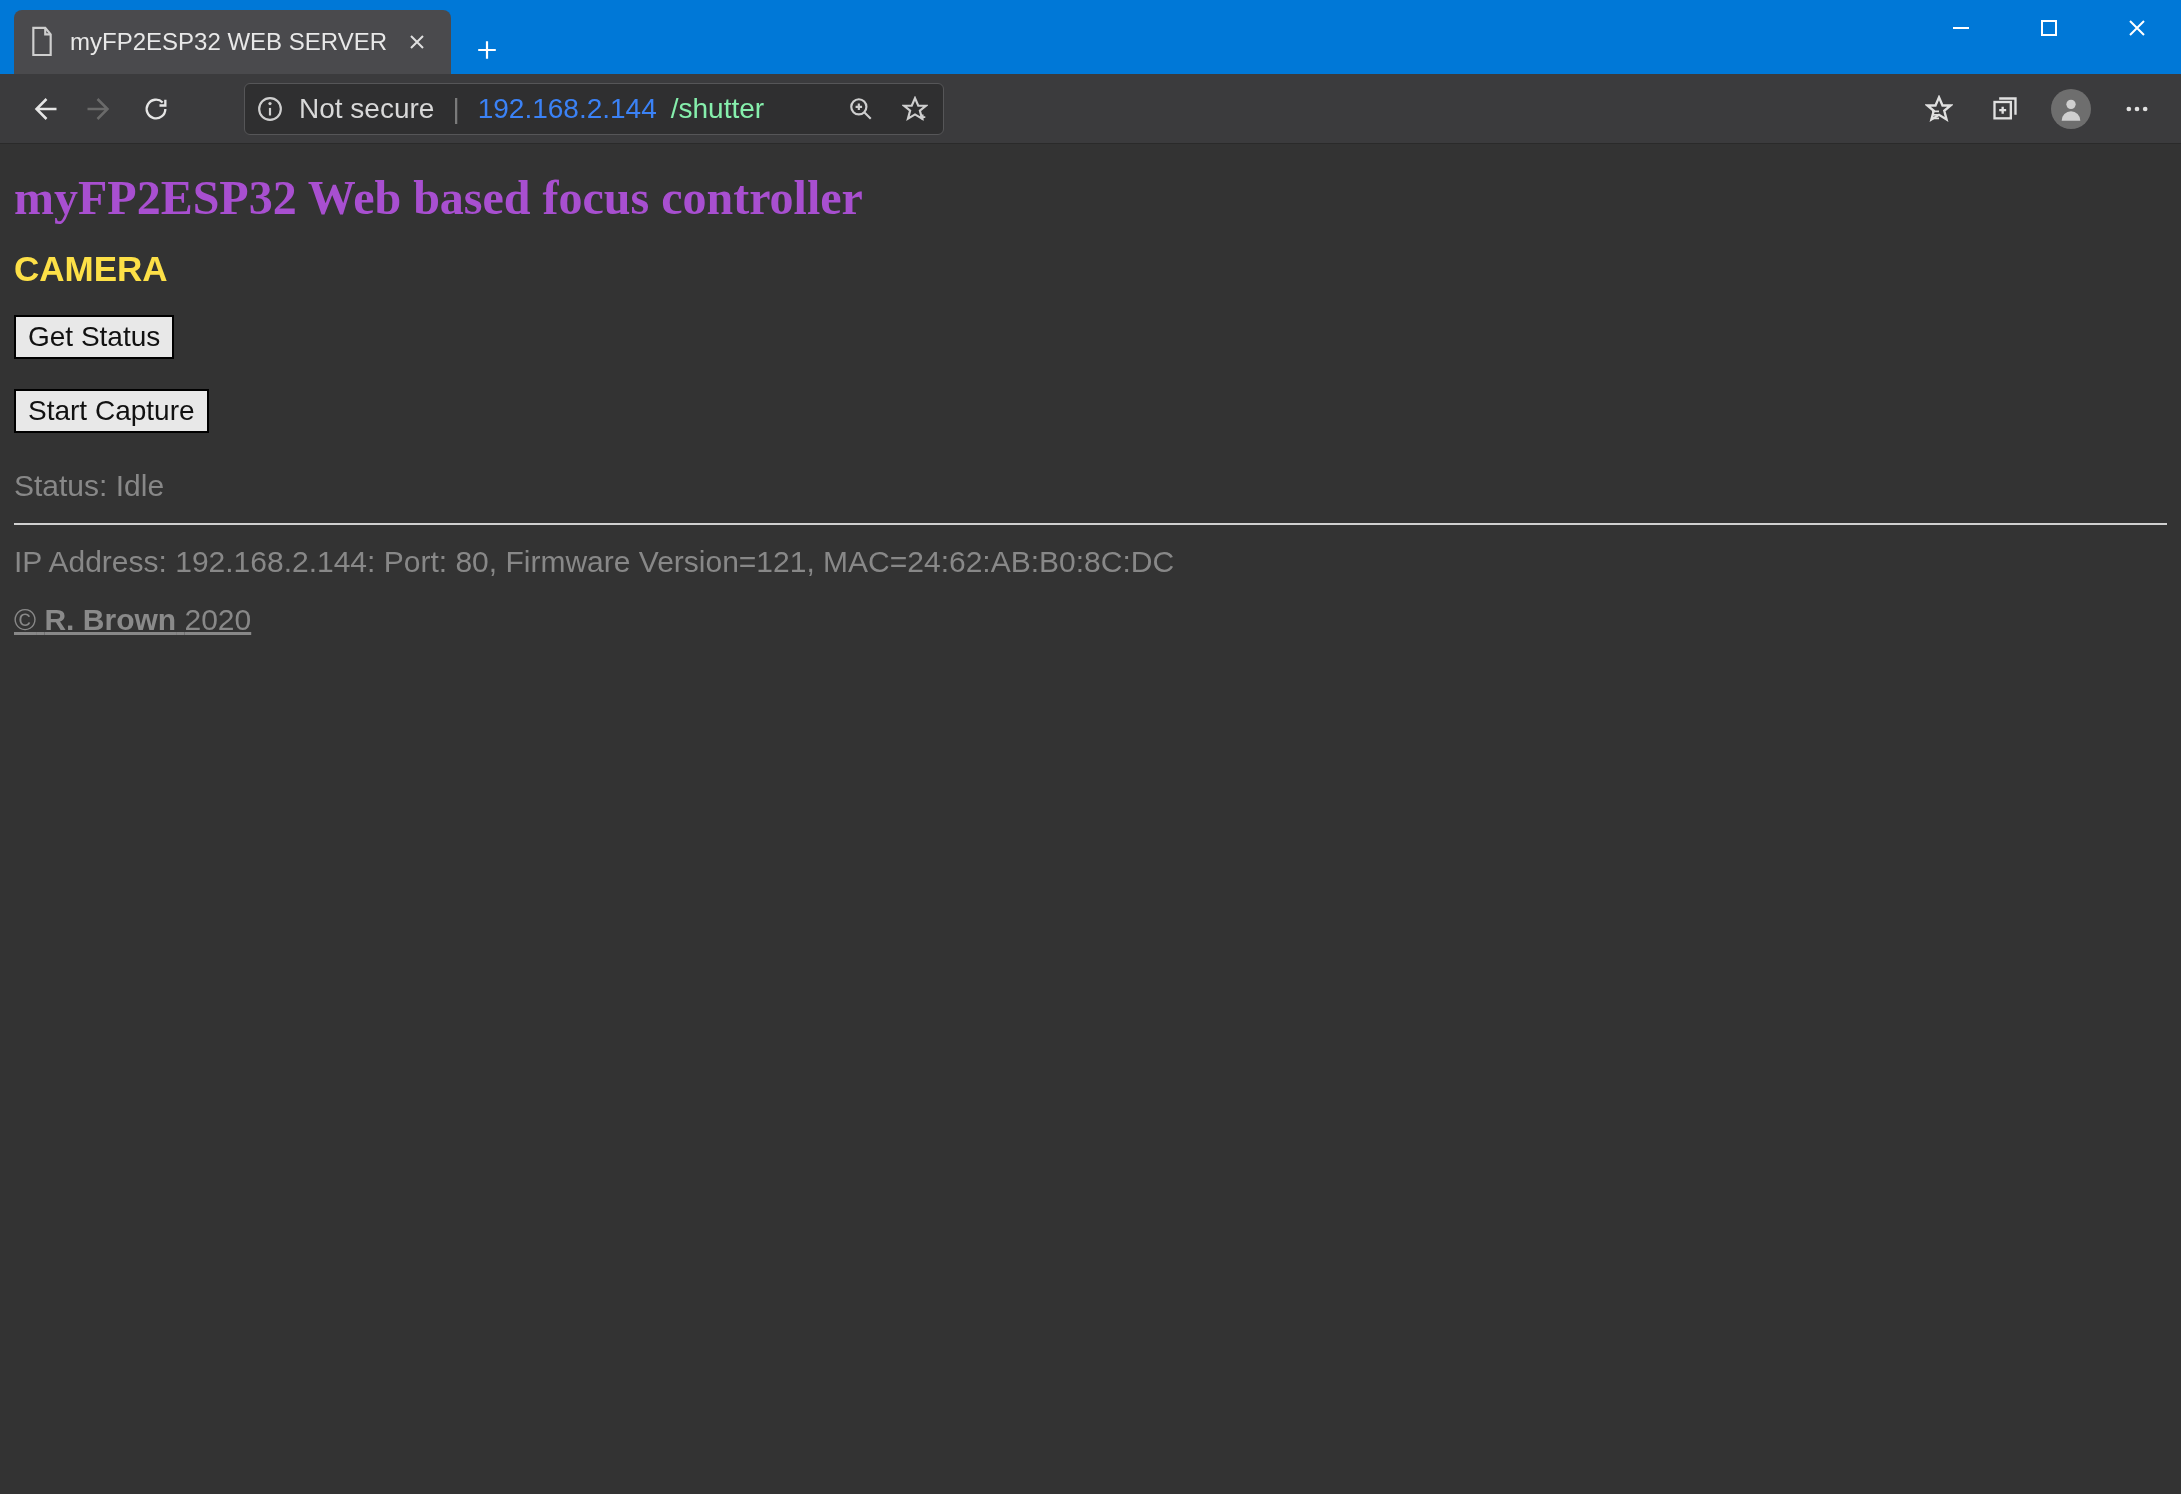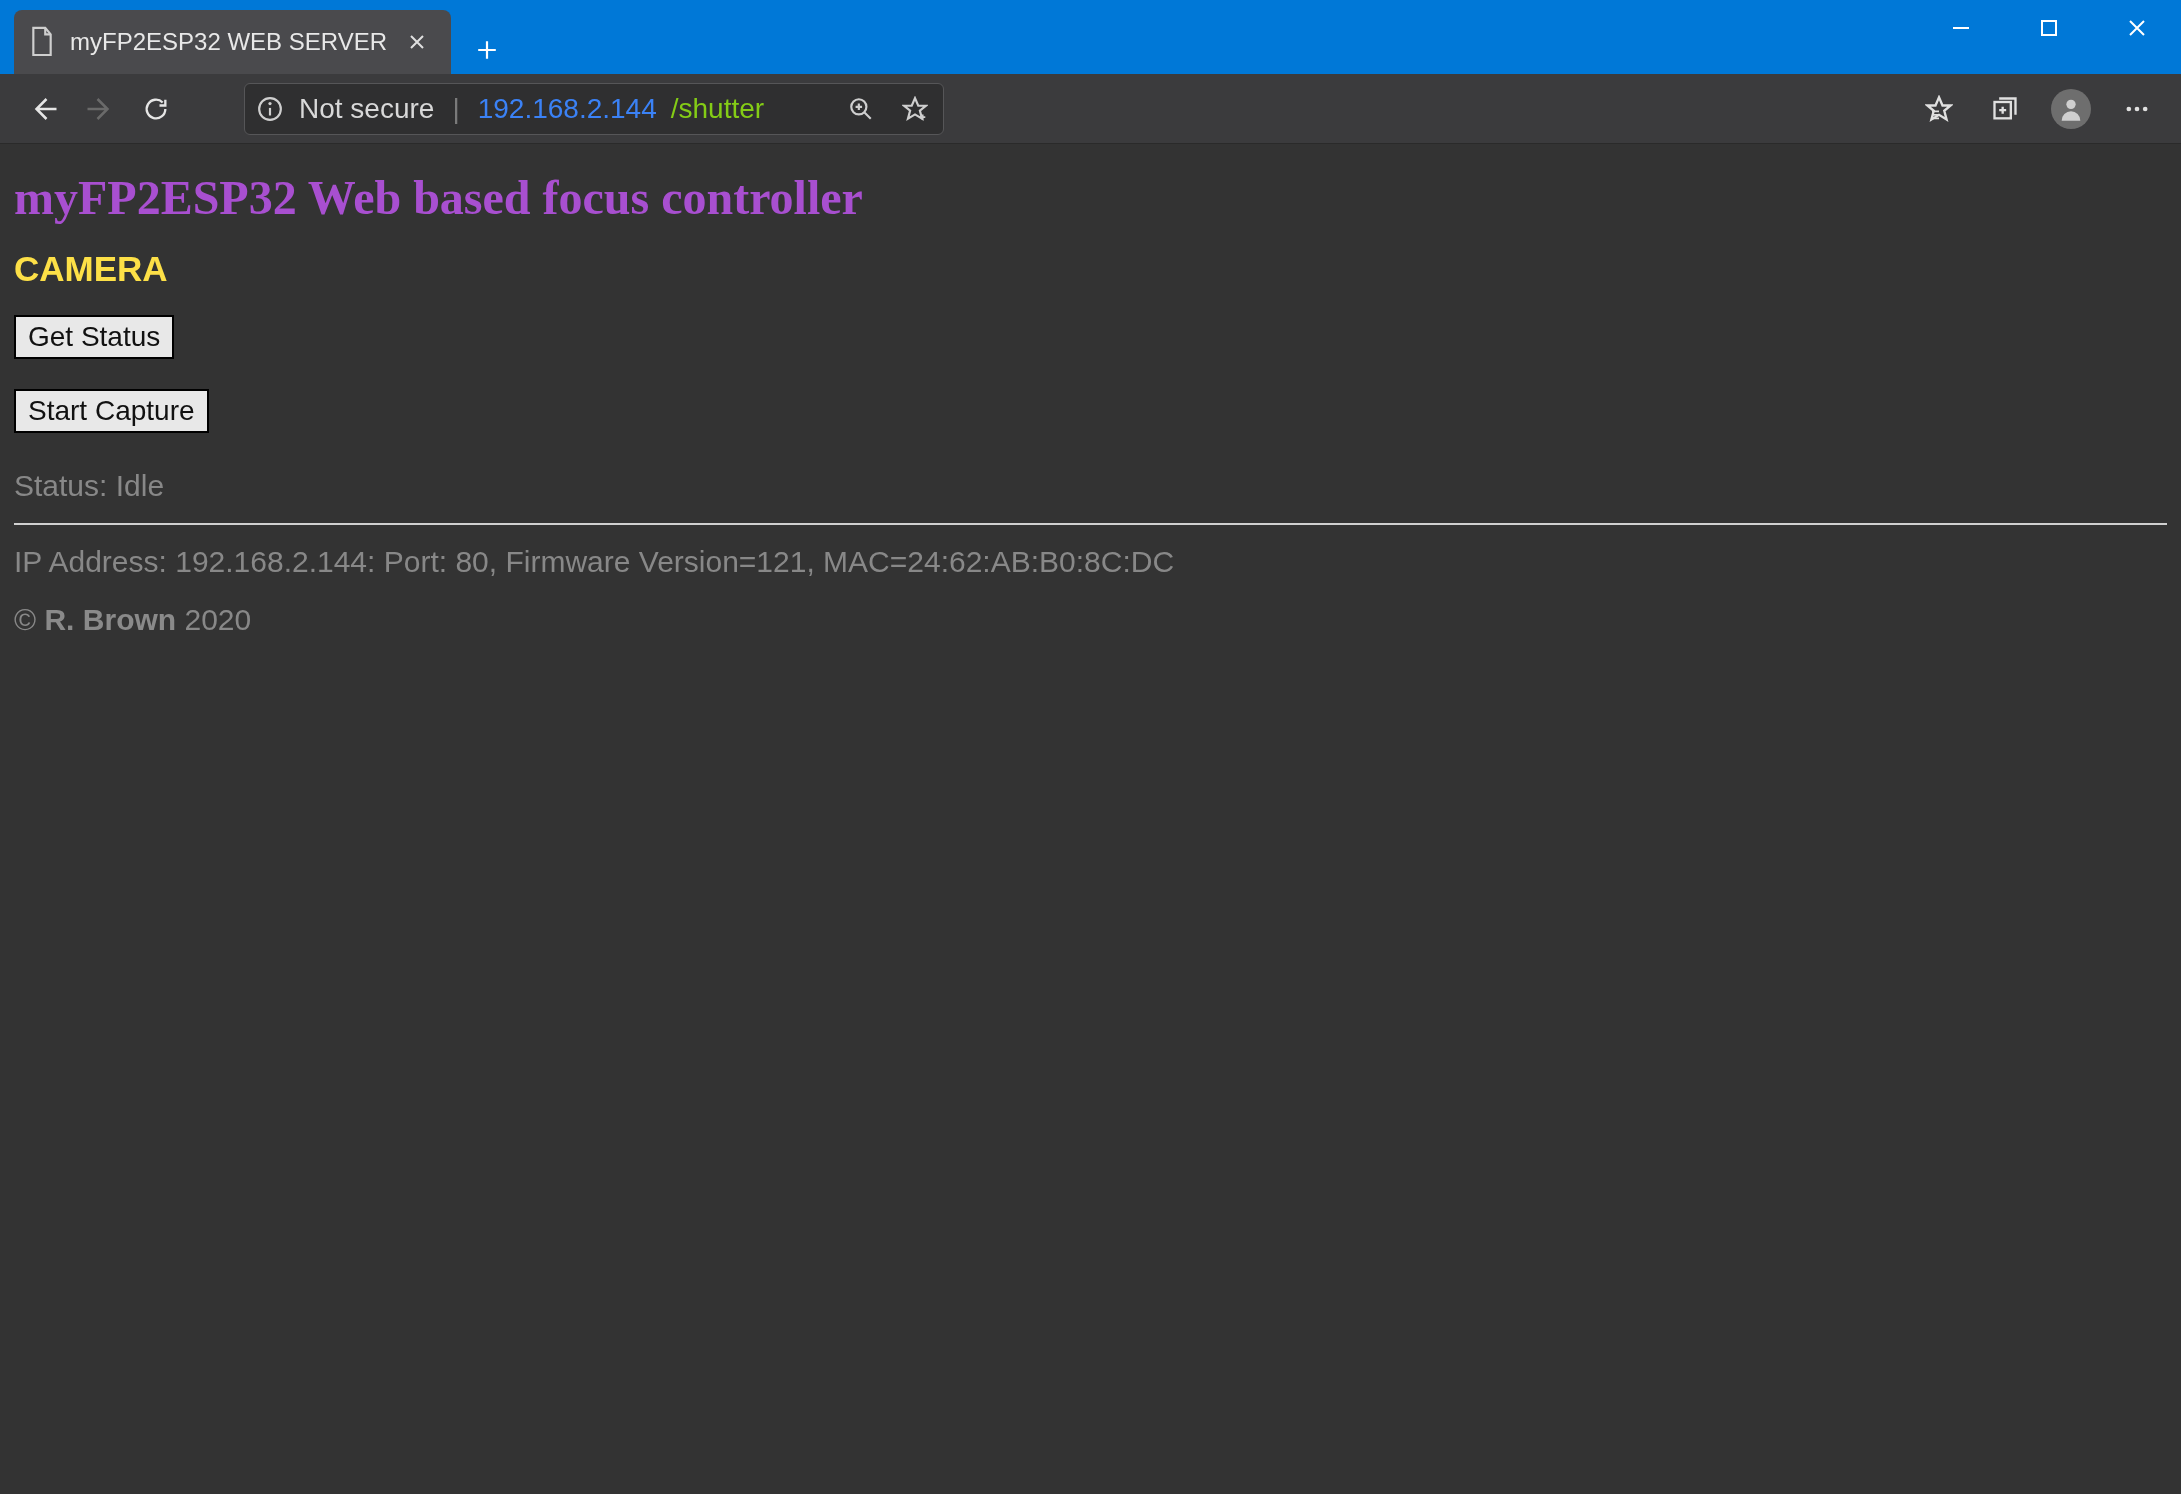--- a/index.html
+++ b/index.html
@@ -107,21 +107,21 @@
     color: #d8d8d8;
     font-size: 28px;
     white-space: nowrap;
   }
   .sep {
     color: #7a7a7a;
     font-size: 28px;
     padding: 0 4px;
   }
   .url-host { color: #3b82f6; font-size: 28px; }
-  .url-path { color: #84cc16; font-size: 28px; }
+  .url-path { color: #86efac; font-size: 28px; }
   .addr-right {
     margin-left: auto;
     display: flex; align-items: center; gap: 18px;
   }
   .addr-icon {
     width: 36px; height: 36px;
     display: flex; align-items: center; justify-content: center;
     color: #cfcfcf;
   }
   .toolbar-right {
@@ -167,21 +167,21 @@
     margin-bottom: 30px;
     cursor: pointer;
   }
   .status-line { margin: 6px 0 20px 0; }
   hr.rule {
     border: none;
     border-top: 2px solid #d0d0d0;
     margin: 16px 0 20px 0;
   }
   .footer-info { margin: 18px 0 24px 0; }
-  .copyright { margin-top: 12px; }
+  .copyright { margin-top: 12px; text-decoration: underline; }
   .copyright b { color: #8a8a8a; font-weight: 700; }
 </style>
 </head>
 <body>
 
 <div class="titlebar">
   <div class="tab-strip">
     <div class="tab">
       <span class="page-icon">
         <svg viewBox="0 0 24 28">

